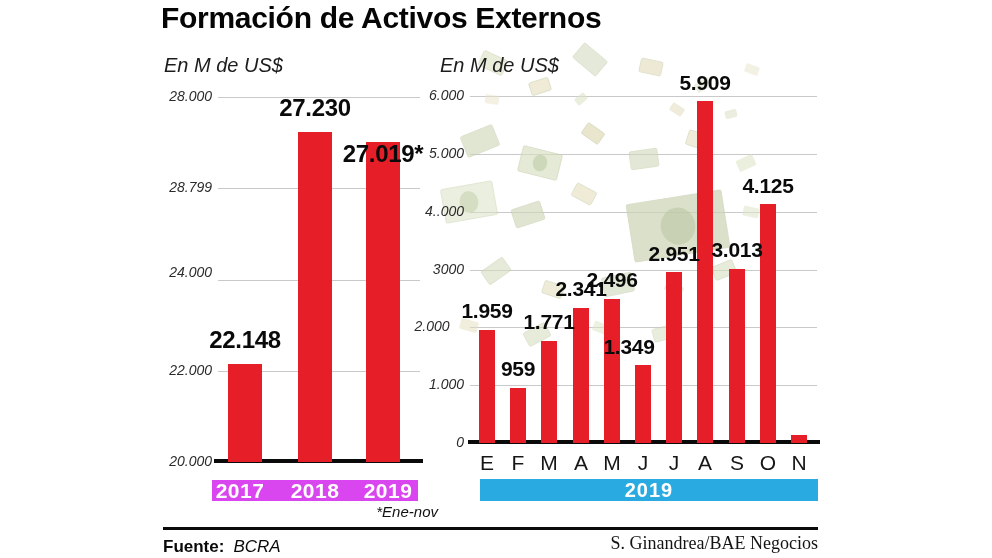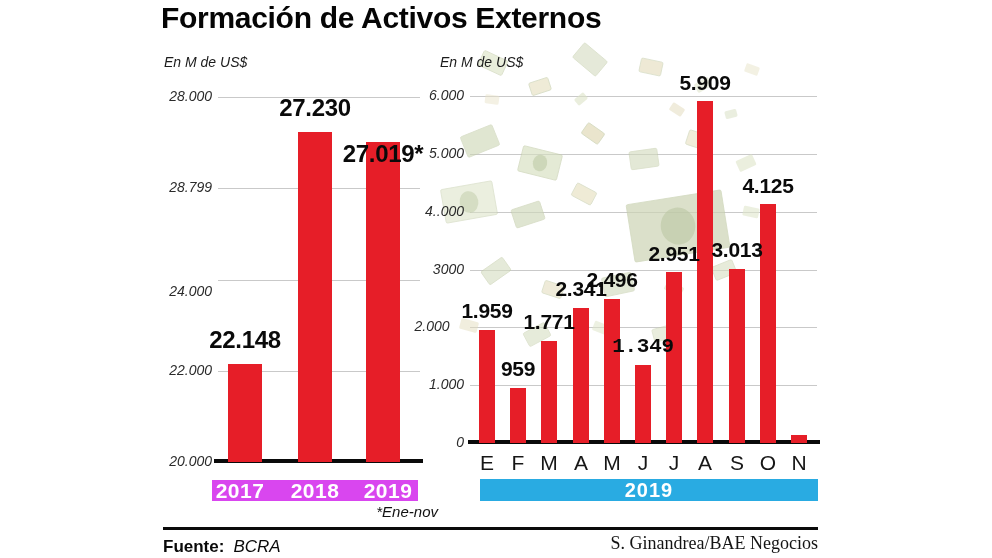--- a/index.html
+++ b/index.html
@@ -1,20 +1,20 @@
 <!DOCTYPE html>
 <html><head>
 <meta charset="utf-8">
 <style>
   html,body{margin:0;padding:0;background:#fff;}
   #page{position:relative;width:992px;height:558px;background:#ffffff;
         font-family:"Liberation Sans",sans-serif;overflow:hidden;}
   .abs{position:absolute;}
   #title{left:161px;top:1px;font-size:30px;font-weight:bold;color:#050505;letter-spacing:-0.3px;z-index:5;}
-  .units{font-size:14px;font-style:italic;color:#1c1c1c;z-index:5;}
+  .units{font-size:20px;font-style:italic;color:#1c1c1c;z-index:5;}
   #units-annual{left:164px;top:54px;}
   #units-monthly{left:440px;top:54px;}
   .grid{height:1px;background:#c9c9c9;z-index:0;}
   .tick{width:64px;text-align:right;font-size:14px;font-style:italic;color:#2b2b2b;z-index:3;}
   .bar{z-index:2;}
   .baseline{background:#0a0a0a;height:4px;z-index:2;}
   .val{width:130px;text-align:center;font-weight:bold;color:#0a0a0a;z-index:4;letter-spacing:-0.3px;}
   .month{width:30px;text-align:center;font-size:21px;color:#161616;z-index:3;}
   .band{z-index:2;}
   #annual-band{left:212px;top:480px;width:206px;height:21px;}
@@ -95,21 +95,21 @@
     <span class="src-label">Fuente:</span><span class="src-value">BCRA</span>
   </div>
 
   <div id="credit" class="abs">S. Ginandrea/BAE Negocios</div>
 
 <div class="abs grid" style="left: 218px; top: 97px; width: 202px; background: rgb(201, 201, 201);"></div>
     <div class="abs tick" style="left: 148px; top: 88px;">28.000</div>
     <div class="abs grid" style="left: 218px; top: 188px; width: 202px; background: rgb(201, 201, 201);"></div>
     <div class="abs tick" style="left: 148px; top: 179px;">28.799</div>
     <div class="abs grid" style="left: 218px; top: 280px; width: 202px; background: rgb(201, 201, 201);"></div>
-    <div class="abs tick" style="left: 148px; top: 283px;">24.000</div>
+    <div class="abs tick" style="left: 148px; top: 264px;">24.000</div>
     <div class="abs grid" style="left: 218px; top: 371px; width: 202px; background: rgb(201, 201, 201);"></div>
     <div class="abs tick" style="left: 148px; top: 362px;">22.000</div>
     <div class="abs tick" style="left: 148px; top: 453px;">20.000</div>
     <div class="abs baseline" style="left: 214px; top: 459px; width: 209px; background: rgb(10, 10, 10);"></div>
     <div class="abs bar" style="left: 228px; top: 364px; width: 34px; height: 98px; background: rgb(230, 30, 40);"></div>
     <div class="abs val" style="left: 180px; top: 326px; font-size: 24px;">22.148</div>
     <div class="abs bar" style="left: 298px; top: 132px; width: 34px; height: 330px; background: rgb(230, 30, 40);"></div>
     <div class="abs val" style="left: 250px; top: 94px; font-size: 24px;">27.230</div>
     <div class="abs bar" style="left: 366px; top: 142px; width: 34px; height: 320px; background: rgb(230, 30, 40);"></div>
     <div class="abs val" style="left: 318px; top: 104px; font-size: 24px; margin-top: 36px;">27.019*</div>
@@ -136,21 +136,21 @@
     <div class="abs bar" style="left: 541px; top: 341px; width: 16px; height: 102px; background: rgb(230, 30, 40);"></div>
     <div class="abs val" style="left: 484px; top: 310px; font-size: 21px;">1.771</div>
     <div class="abs month" style="left: 534px; top: 451px;">M</div>
     <div class="abs bar" style="left: 573px; top: 308px; width: 16px; height: 135px; background: rgb(230, 30, 40);"></div>
     <div class="abs val" style="left: 516px; top: 277px; font-size: 21px;">2.341</div>
     <div class="abs month" style="left: 566px; top: 451px;">A</div>
     <div class="abs bar" style="left: 604px; top: 299px; width: 16px; height: 144px; background: rgb(230, 30, 40);"></div>
     <div class="abs val" style="left: 547px; top: 268px; font-size: 21px;">2.496</div>
     <div class="abs month" style="left: 597px; top: 451px;">M</div>
     <div class="abs bar" style="left: 635px; top: 365px; width: 16px; height: 78px; background: rgb(230, 30, 40);"></div>
-    <div class="abs val" style="left: 578px; top: 335px; font-size: 21px; font-family: Liberation Mono, monospace;">1.349</div>
+    <div class="abs val" style="left: 564px; top: 335px; font-size: 21px;">1.349</div>
     <div class="abs month" style="left: 628px; top: 451px;">J</div>
     <div class="abs bar" style="left: 666px; top: 272px; width: 16px; height: 171px; background: rgb(230, 30, 40);"></div>
     <div class="abs val" style="left: 609px; top: 242px; font-size: 21px;">2.951</div>
     <div class="abs month" style="left: 659px; top: 451px;">J</div>
     <div class="abs bar" style="left: 697px; top: 101px; width: 16px; height: 342px; background: rgb(230, 30, 40);"></div>
     <div class="abs val" style="left: 640px; top: 71px; font-size: 21px;">5.909</div>
     <div class="abs month" style="left: 690px; top: 451px;">A</div>
     <div class="abs bar" style="left: 729px; top: 269px; width: 16px; height: 174px; background: rgb(230, 30, 40);"></div>
     <div class="abs val" style="left: 672px; top: 238px; font-size: 21px;">3.013</div>
     <div class="abs month" style="left: 722px; top: 451px;">S</div>

